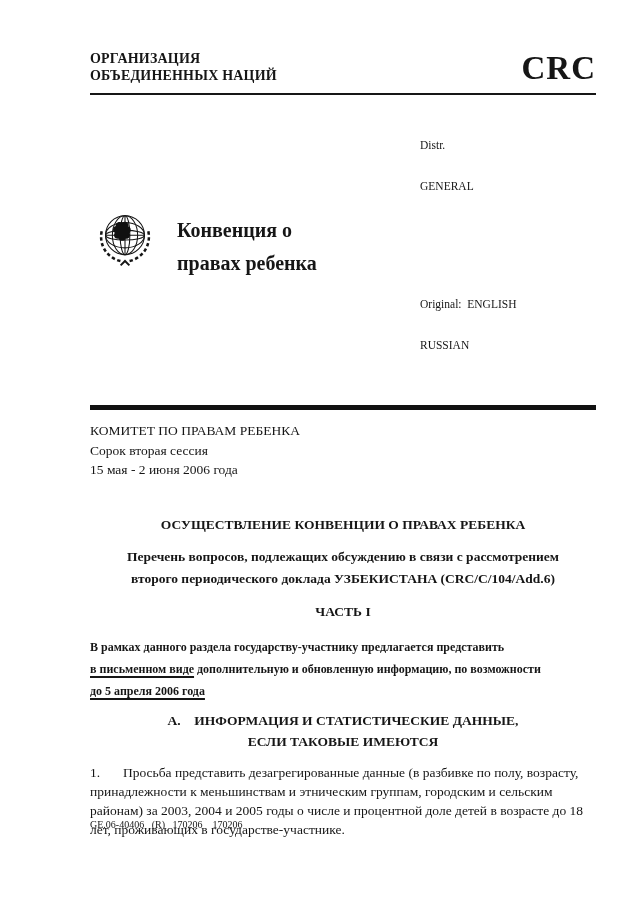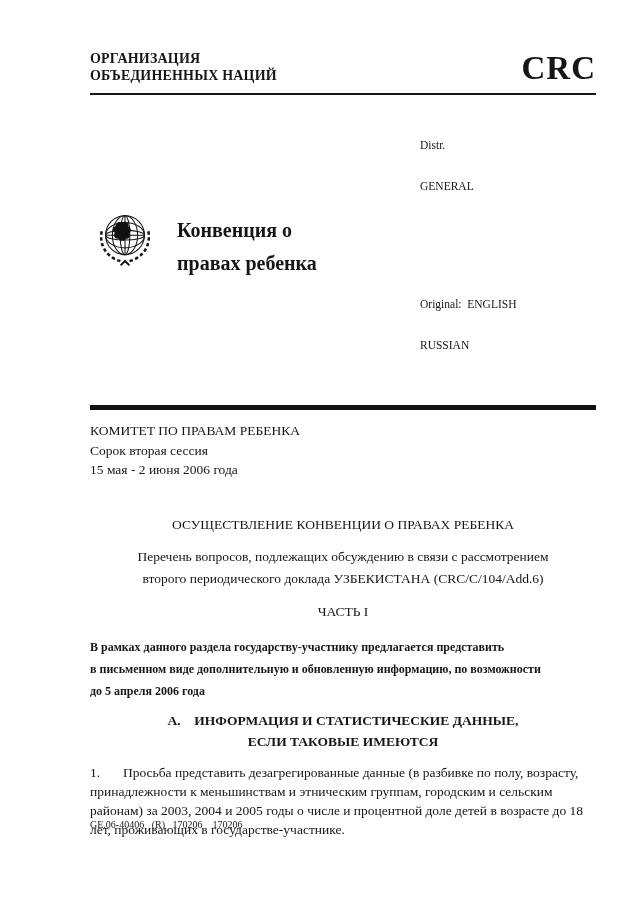--- a/index.html
+++ b/index.html
@@ -23,28 +23,28 @@
   .masthead { display: flex; align-items: center; margin-top: 15px; }
   .emblem { width: 72px; flex: 0 0 72px; }
   .doc-title { margin-left: 15px; font-weight: bold; font-size: 20px; line-height: 33px; margin-top: 4px; flex: 1; }
   .distr { width: 176px; flex: 0 0 176px; font-size: 11.5px; line-height: 13.5px; margin-top: 2px; white-space: pre-wrap; }
   .distr .gap { height: 12px; }
   .rule-thick { margin-top: 26px; height: 5px; background: #111; }
   
   .session { margin-top: 11px; font-size: 13.5px; line-height: 19.5px; }
   
   .centered { text-align: center; }
-  .b { font-weight: normal; }
+  .b { font-weight: bold; }
   .title-block { margin-top: 36px; font-size: 13.5px; }
   .title-block .main { line-height: 17px; }
   .title-block .subtitle { margin-top: 13px; line-height: 22px; }
   .title-block .part { margin-top: 13px; line-height: 17px; }
   
   .intro { margin-top: 16px; font-size: 12px; line-height: 22px; font-weight: bold; }
-  .u { text-decoration-thickness: 1.5px; text-underline-offset: 3px; }
+  .u { text-decoration: underline; text-decoration-thickness: 1.5px; text-underline-offset: 3px; }
   
   .section-heading { margin-top: 8px; font-size: 13.5px; line-height: 21px; font-weight: bold; }
   
   .para { margin-top: 11px; font-size: 13.5px; line-height: 19px; }
   .para .num { display: inline-block; width: 33px; }
   
   .footer { position: absolute; left: 90px; top: 819px; font-size: 10px; white-space: pre-wrap; }
 </style>
 </head>
 <body>

